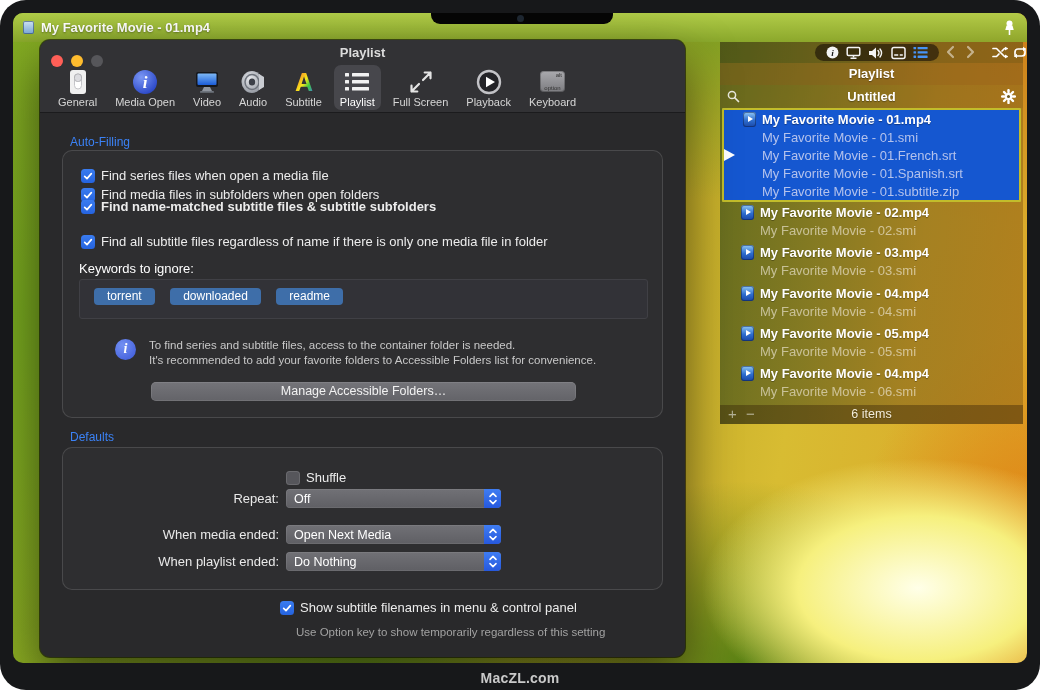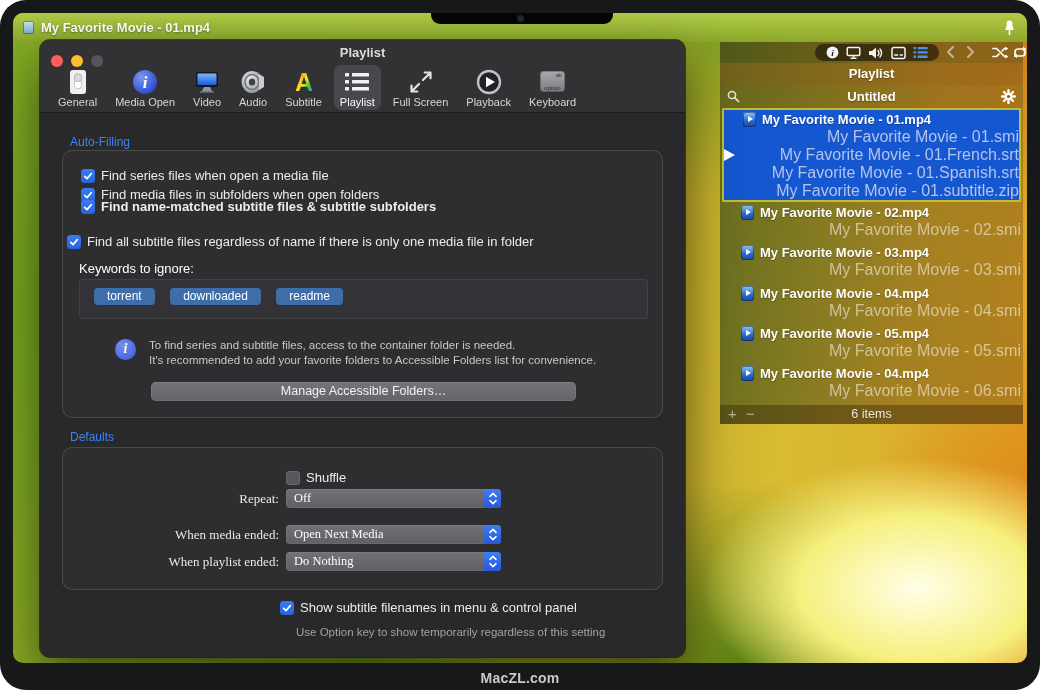--- a/index.html
+++ b/index.html
@@ -67,21 +67,21 @@
   .token { display:inline-block; background:#3e6ea9; color:#fff; font-size:12px; line-height:17px; padding:0 13px; border-radius:4px; margin-right:11px; }
 
   .info-ico { position:absolute; left:52px; top:188px; width:21px; height:21px; border-radius:50%;
     background:radial-gradient(circle at 35% 30%, #7390f2, #3a57d8); color:#fff; font-family:"Liberation Serif", serif;
     font-style:italic; font-weight:bold; font-size:14px; text-align:center; line-height:20px; }
   .info-text { position:absolute; left:86px; top:187px; color:#c8c8c8; font-size:11.5px; line-height:15px; }
   .manage-btn { position:absolute; left:88px; top:231px; width:425px; height:19px; border-radius:5px;
     background:linear-gradient(180deg,#747479,#636368); color:#f2f2f2; font-size:12.5px; text-align:center; line-height:19px;
     box-shadow:inset 0 0 0 .5px rgba(255,255,255,.18); }
 
-  .formrow { position:absolute; display:flex; align-items:center;font-family:Liberation Serif, serif; }
+  .formrow { position:absolute; display:flex; align-items:center; }
   .formrow .flabel { width:216px; text-align:right; margin-right:7px; color:#e9e9e9; font-size:13px; white-space:nowrap; }
   .popup { width:215px; height:19px; border-radius:4px; background:linear-gradient(180deg,#717176,#5f5f64);
     display:flex; align-items:center; position:relative; box-shadow:inset 0 0 0 .5px rgba(255,255,255,.14); }
   .popup .pv { color:#fff; font-size:12.5px; padding-left:8px; }
   .popup .pstep { position:absolute; right:0; top:0; width:17px; height:19px; border-radius:0 4px 4px 0;
     background:linear-gradient(180deg,#3f7df2,#2658dd); display:flex; align-items:center; justify-content:center; }
 
   .foot-note { position:absolute; left:256px; top:586px; color:#a2a2a2; font-size:11.5px; }
 
   
@@ -97,21 +97,21 @@
   .p-sub { position:absolute; left:0; top:43px; width:100%; height:23px; background:rgba(146,94,26,.2); }
   .p-sub .sub-title { position:absolute; left:0; top:0; width:100%; text-align:center; color:#fff; font-size:13px; font-weight:bold;
     line-height:23px; text-shadow:0 1px 1px rgba(0,0,0,.35); }
   .s-ic { position:absolute; left:7px; top:5px; }
   .g-ic { position:absolute; right:7px; top:4px; }
 
   .grp { position:absolute; left:2px; right:2px; }
   .grp.sel { background:#1557d0; border:2px solid #c2bd2b; border-radius:1px; }
   .lrow { height:18px; display:flex; align-items:center; padding-left:38px; position:relative; white-space:nowrap; overflow:hidden; }
   .lrow.main { color:#fff; font-size:13px; font-weight:bold; text-shadow:0 1px 1px rgba(0,0,0,.35); }
-  .lrow.subf { font-size:16px; color:rgba(243,238,222,.62);justify-content:flex-end; }
+  .lrow.subf { font-size:13px; color:rgba(243,238,222,.62); }
   .grp.sel .lrow.subf { color:#b4c2ec; text-shadow:none; }
   .file-icon { position:absolute; left:19px; top:2px; width:13px; height:15px; border-radius:3px;
     background:linear-gradient(180deg,#92c9f4,#2f6fd0 55%,#1a47a6); box-shadow:inset 0 0 0 1px rgba(10,30,80,.5); }
   .file-icon::before { content:""; position:absolute; left:4.5px; top:4px; border-left:5px solid #fff;
     border-top:3.5px solid transparent; border-bottom:3.5px solid transparent; }
   .play-marker { position:absolute; left:4px; top:107px; width:0; height:0; z-index:7;
     border-left:11px solid #fff; border-top:6.5px solid transparent; border-bottom:6.5px solid transparent; }
 
   .p-bottom { position:absolute; left:0; top:363px; width:100%; height:19px; background:rgba(52,32,8,.4); }
   .pb-add, .pb-del { position:absolute; top:0; color:rgba(255,255,255,.55); font-size:15px; line-height:18px; }
@@ -292,21 +292,21 @@
           <span class="txt">Find media files in subfolders when open folders</span>
         </div>
         <div class="cbrow" style="left:18px; top:48px;font-weight:bold;">
           <span class="cb on">
               <svg width="10" height="10" viewBox="0 0 12 12">
                 <polyline points="2,6.5 4.8,9.2 10,3.2" fill="none" stroke="#fff" stroke-width="2" stroke-linecap="round" stroke-linejoin="round"></polyline>
               </svg>
             </span>
           <span class="txt">Find name-matched subtitle files &amp; subtitle subfolders</span>
         </div>
-        <div class="cbrow" style="left:4px; top:83px;">
+        <div class="cbrow" style="left:18px; top:83px;">
           <span class="cb on">
               <svg width="10" height="10" viewBox="0 0 12 12">
                 <polyline points="2,6.5 4.8,9.2 10,3.2" fill="none" stroke="#fff" stroke-width="2" stroke-linecap="round" stroke-linejoin="round"></polyline>
               </svg>
             </span>
           <span class="txt">Find all subtitle files regardless of name if there is only one media file in folder</span>
         </div>
 
         <div class="section-label" style="left:16px; top:110px; color:#ffffff; font-size:13px;">Keywords to ignore:</div>
         <div class="kwbox">

